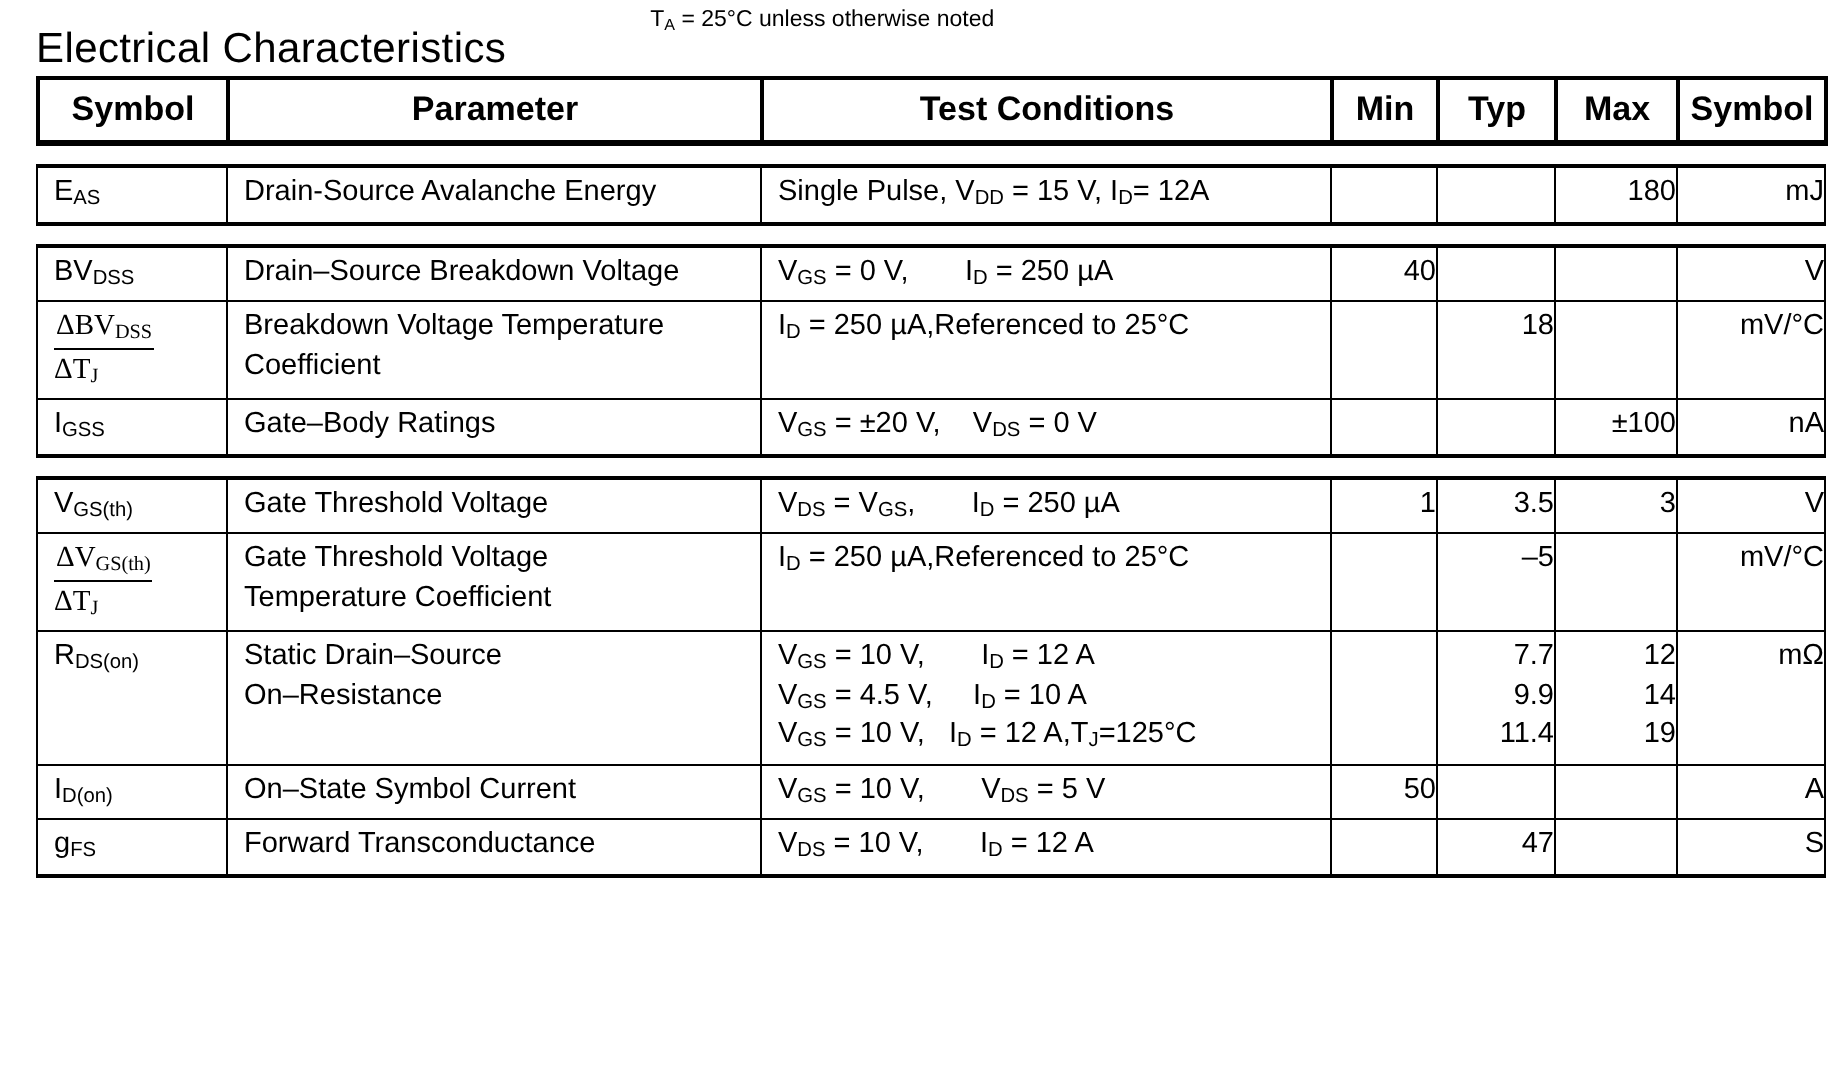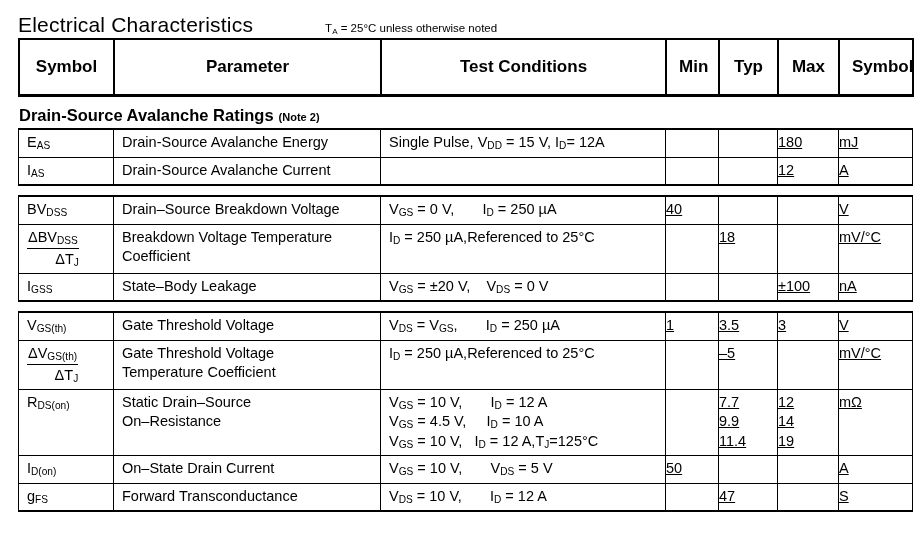--- a/index.html
+++ b/index.html
@@ -7,49 +7,49 @@
     width:921px;height:544px;overflow:hidden;
     background:#ffffff;color:#000;
     font-family:"Liberation Sans", sans-serif;
     -webkit-font-smoothing:antialiased;
   }
   .page{padding:5px 9px 0 18px;width:894px;}
 
   
   .title-row{display:flex;align-items:flex-end;height:32px;margin-bottom:1px;}
   .page-title{font-size:21px;font-weight:normal;margin:0;letter-spacing:.2px;}
-  .title-note{font-size:11.5px;margin-left:72px;padding-bottom:3px;}
+  .title-note{font-size:11.5px;margin-left:72px;padding-bottom:21px;}
 
   
   table{border-collapse:collapse;table-layout:fixed;width:894px;}
   .header-table{border:2px solid #000;border-bottom-width:3px;}
   .header-table th{
-    border-left:2px solid #000;height:30px;padding:12px;
+    border-left:2px solid #000;height:30px;padding:0;
     font-size:17px;font-weight:bold;text-align:center;
   }
   .header-table th:first-child{border-left:none;}
 
   .sec{margin-top:9px;}
   .sec-heading{font-size:16.5px;font-weight:bold;margin:0 0 3px 1px;}
   .sec-note{font-size:11px;font-weight:bold;white-space:pre;margin-left:5px;}
 
   .sec-table{border:1px solid #000;border-top-width:2px;border-bottom-width:2.5px;}
   .sec-table td{
     border-left:1px solid #000;border-top:1px solid #000;
     vertical-align:top;padding:3px 0 4px 0;
     font-size:14.5px;line-height:19.5px;
   }
   .sec-table tr:first-child td{border-top:none;}
   td.c-symbol,td.c-param,td.c-cond{padding-left:8px;text-align:left;}
-  td.c-min,td.c-typ,td.c-max,td.c-units{text-align:left;text-decoration:underline;}
+  td.c-min,td.c-typ,td.c-max,td.c-units{text-align:right;}
   .cond{white-space:pre-wrap;}
 
   sub{font-size:.7em;line-height:0;vertical-align:-2px;letter-spacing:0;}
 
-  .frac{display:inline-block;text-align:right;line-height:19px;vertical-align:top;}
+  .frac{display:inline-block;text-align:left;line-height:19px;vertical-align:top;font-family:Liberation Serif, serif;}
   .frac .ftop{display:block;border-bottom:1.5px solid #000;padding:0 1px 1px 1px;}
   .frac .fbot{display:block;padding-top:1px;}
 </style>
 </head>
 <body>
 
 <div class="page">
 
   <div class="title-row">
     <h1 class="page-title">Electrical Characteristics</h1>
@@ -74,49 +74,39 @@
       <th>Min</th>
       <th>Typ</th>
       <th>Max</th>
       <th>Symbol</th>
     </tr>
   </tbody>
     </table>
 
   <div id="sections">
       <div class="sec">
-        <div class="sec-heading"><span>Drain-Source Avalanche Ratings</span><span class="sec-note">(Note 2)</span></div>
         <table class="sec-table">
           <colgroup>
             <col style="width:95px">
             <col style="width:267px">
             <col style="width:285px">
             <col style="width:53px">
             <col style="width:59px">
             <col style="width:61px">
             <col style="width:74px">
           </colgroup>
           <tbody>
             <tr>
               <td class="c-symbol">E<sub>AS</sub></td>
               <td class="c-param">Drain-Source Avalanche Energy</td>
               <td class="c-cond"><span class="cond">Single Pulse, V<sub>DD</sub> = 15 V, I<sub>D</sub>= 12A</span></td>
               <td class="c-min"></td>
               <td class="c-typ"></td>
               <td class="c-max">180</td>
               <td class="c-units">mJ</td>
-            </tr>
-            <tr>
-              <td class="c-symbol">I<sub>AS</sub></td>
-              <td class="c-param">Drain-Source Avalanche Current</td>
-              <td class="c-cond"><span class="cond"></span></td>
-              <td class="c-min"></td>
-              <td class="c-typ"></td>
-              <td class="c-max">12</td>
-              <td class="c-units">A</td>
             </tr>
           </tbody>
         </table>
       </div>
       <div class="sec">
         <table class="sec-table">
           <colgroup>
             <col style="width:95px">
             <col style="width:267px">
             <col style="width:285px">
@@ -139,21 +129,21 @@
               <td class="c-symbol"><span class="frac"><span class="ftop">ΔBV<sub>DSS</sub></span><span class="fbot">ΔT<sub>J</sub></span></span></td>
               <td class="c-param">Breakdown Voltage Temperature<br>Coefficient</td>
               <td class="c-cond"><span class="cond">I<sub>D</sub> = 250 µA,Referenced to 25°C</span></td>
               <td class="c-min"></td>
               <td class="c-typ">18</td>
               <td class="c-max"></td>
               <td class="c-units">mV/°C</td>
             </tr>
             <tr>
               <td class="c-symbol">I<sub>GSS</sub></td>
-              <td class="c-param">State–Body Leakage</td>
+              <td class="c-param">Gate–Body Ratings</td>
               <td class="c-cond"><span class="cond">V<sub>GS</sub> = ±20 V,    V<sub>DS</sub> = 0 V</span></td>
               <td class="c-min"></td>
               <td class="c-typ"></td>
               <td class="c-max">±100</td>
               <td class="c-units">nA</td>
             </tr>
           </tbody>
         </table>
       </div>
       <div class="sec">
@@ -190,21 +180,21 @@
               <td class="c-symbol">R<sub>DS(on)</sub></td>
               <td class="c-param">Static Drain–Source<br>On–Resistance</td>
               <td class="c-cond"><span class="cond">V<sub>GS</sub> = 10 V,       I<sub>D</sub> = 12 A<br>V<sub>GS</sub> = 4.5 V,     I<sub>D</sub> = 10 A<br>V<sub>GS</sub> = 10 V,   I<sub>D</sub> = 12 A,T<sub>J</sub>=125°C</span></td>
               <td class="c-min"></td>
               <td class="c-typ">7.7<br>9.9<br>11.4</td>
               <td class="c-max">12<br>14<br>19</td>
               <td class="c-units">mΩ</td>
             </tr>
             <tr>
               <td class="c-symbol">I<sub>D(on)</sub></td>
-              <td class="c-param">On–State Drain Current</td>
+              <td class="c-param">On–State Symbol Current</td>
               <td class="c-cond"><span class="cond">V<sub>GS</sub> = 10 V,       V<sub>DS</sub> = 5 V</span></td>
               <td class="c-min">50</td>
               <td class="c-typ"></td>
               <td class="c-max"></td>
               <td class="c-units">A</td>
             </tr>
             <tr>
               <td class="c-symbol">g<sub>FS</sub></td>
               <td class="c-param">Forward Transconductance</td>
               <td class="c-cond"><span class="cond">V<sub>DS</sub> = 10 V,       I<sub>D</sub> = 12 A</span></td>

